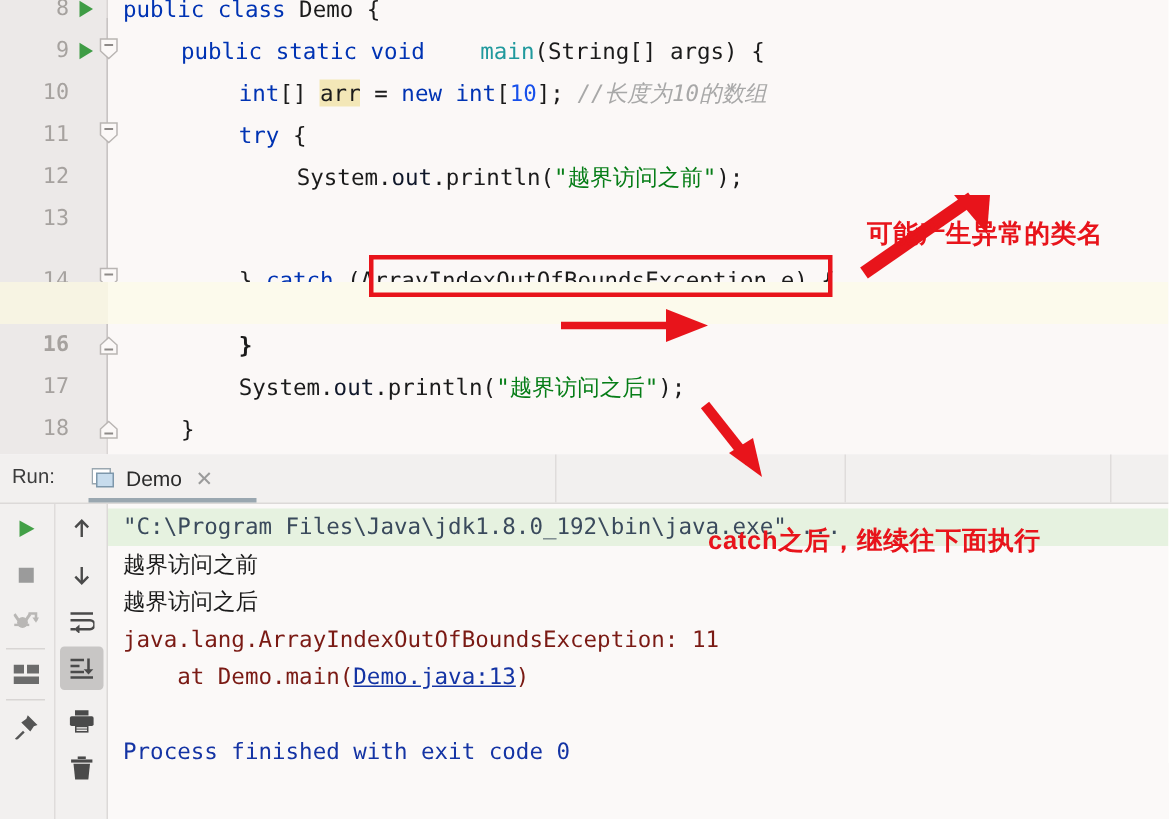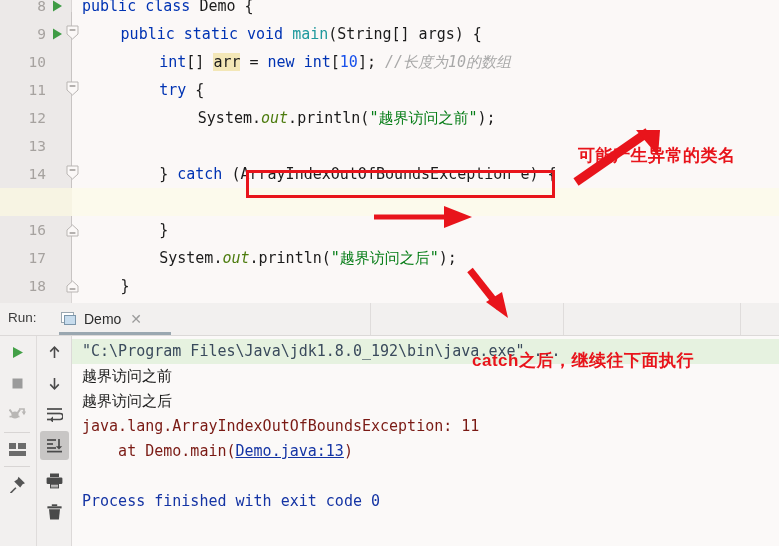--- a/index.html
+++ b/index.html
@@ -69,25 +69,25 @@
   .codetext {
     position: absolute;
     left: 0;
     white-space: pre;
     font-family: "DejaVu Sans Mono", monospace;
     font-size: 15px;
     color: #1b1b1b;
     letter-spacing: 0px;
   }
   .kw   { color: #0033b3; font-weight: 400; }
-  .ty   { color: #20999d; }
+  .ty   { color: #20999d; margin-left: 28px; }
   .num  { color: #1750eb; }
   .str  { color: #067d17; }
   .cmt  { color: #a8a8a8; font-style: italic; }
-  .fld  { color: #4d7c0f; font-style: italic; }
+  .fld  { color: #0f172a; }
   .ident{ color: #1b1b1b; }
   .hl-ident { background: #f3e7b7; }
   .cur-line-bg {
     position: absolute;
     left: 0; right: 0;
     height: 28px;
     background: #fcfaec;
   }
   .cur-line-gut {
     position: absolute;
@@ -265,33 +265,33 @@
             </svg></span>
           <span class="codetext" style="left: 159.2px;"><span class="kw">try</span><span> {</span></span>
         </div>
         <div class="line" style="top: 104px;">
           <span class="lnum">12</span>
           <span class="codetext" style="left: 197.8px;"><span class="ident">System</span><span>.</span><span class="fld">out</span><span>.println(</span><span class="str">"越界访问之前"</span><span>);</span></span>
         </div>
         <div class="line" style="top: 132px;">
           <span class="lnum">13</span>
         </div>
-        <div class="line" style="top: 160px;">
+        <div class="line" style="top: 173px;">
           <span class="lnum">14</span>
           <span class="fold"><svg width="13" height="18" viewBox="0 0 13 18" style="margin-top:5px">
               <path d="M1 1 h11 v8 l-5.5 5 L1 9 Z" fill="#fbf8f7" stroke="#b9b5b3"></path>
               <line x1="3.6" y1="5" x2="9.4" y2="5" stroke="#8e8a88" stroke-width="1.3"></line>
             </svg></span>
           <span class="codetext" style="left: 159.2px;"><span>} </span><span class="kw">catch</span><span> (ArrayIndexOutOfBoundsException e) {</span></span>
         </div>
         <div class="line" style="top: 188px;">
           <span class="lnum">15</span>
           <span class="codetext" style="left: 197.8px;"><span>e.printStackTrace();</span></span>
         </div>
-        <div class="line" style="top: 216px;">
+        <div class="line" style="top: 216px; font-weight: bold;">
           <span class="lnum">16</span>
           <span class="fold"><svg width="13" height="14" viewBox="0 0 13 14" style="margin-top:8px">
               <path d="M6.5 1 L12 6 v6 H1 V6 Z" fill="#fbf8f7" stroke="#b9b5b3"></path>
               <line x1="3.6" y1="9" x2="9.4" y2="9" stroke="#8e8a88" stroke-width="1.3"></line>
             </svg></span>
           <span class="codetext" style="left: 159.2px;"><span>}</span></span>
         </div>
         <div class="line" style="top: 244px;">
           <span class="lnum">17</span>
           <span class="codetext" style="left: 159.2px;"><span class="ident">System</span><span>.</span><span class="fld">out</span><span>.println(</span><span class="str">"越界访问之后"</span><span>);</span></span>

